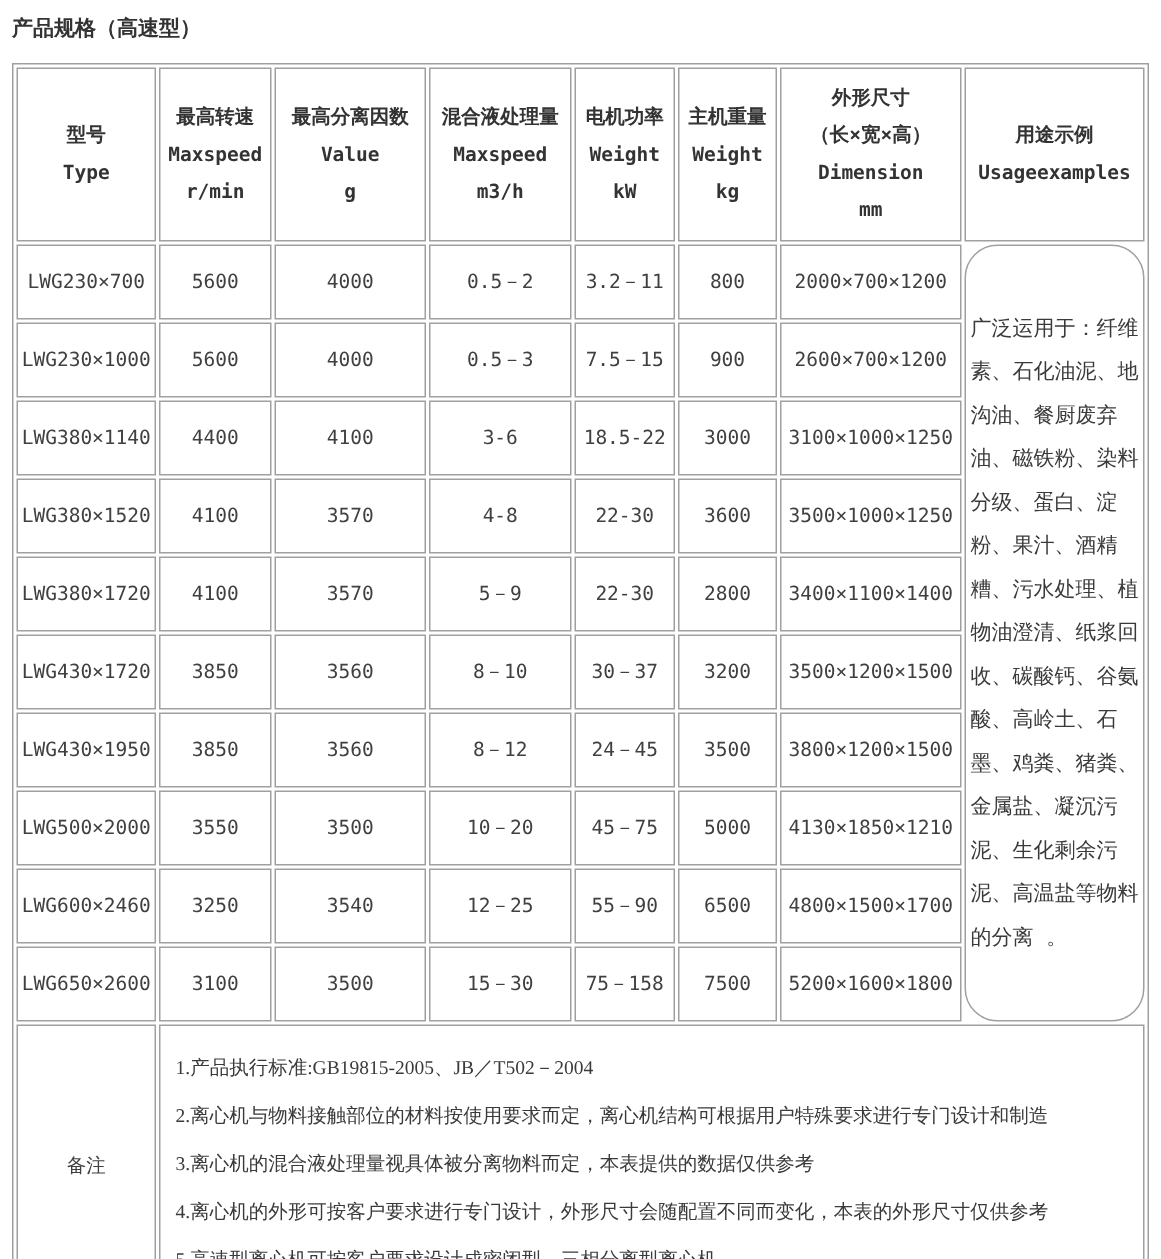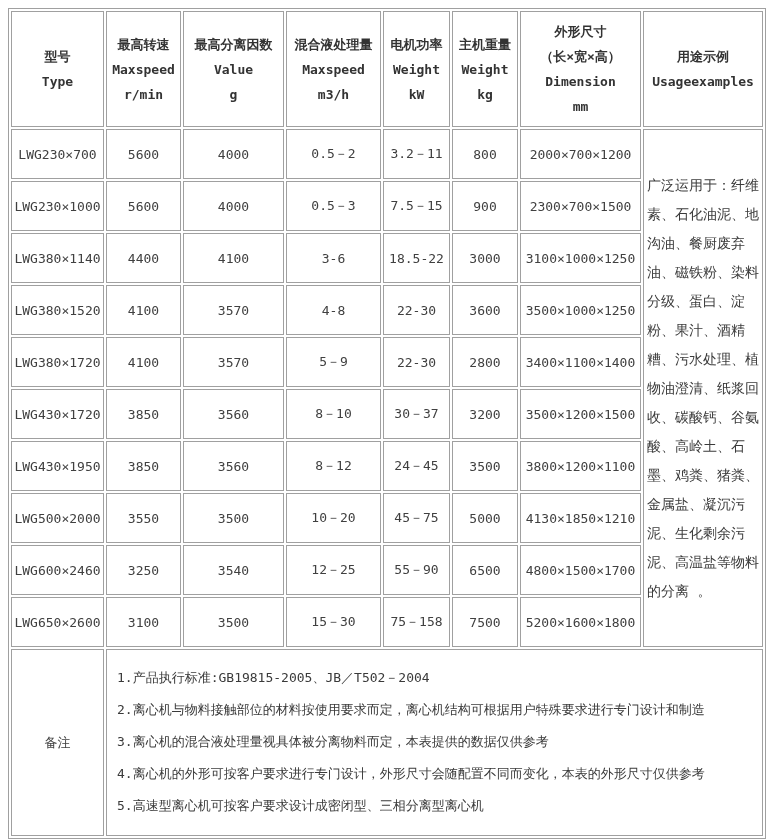--- a/index.html
+++ b/index.html
@@ -52,42 +52,45 @@
   .spec-table td.data-cell {
     height: 44px;
   }
   .spec-table td.usage-cell {
     text-align: left;
     vertical-align: middle;
     font-size: 14px;
     line-height: 29px;
     padding: 2px 3px;
     color: #3a3a3a;
+    border-radius: 22px;
   }
   .spec-table td.remarks-label-cell {
     height: 181px;
     font-size: 13px;
   }
   .spec-table td.remarks-cell {
     text-align: left;
     vertical-align: middle;
     padding: 6px 10px;
   }
   .remark-item {
     font-size: 13px;
     line-height: 1.45;
     margin: 13px 0;
     color: #3a3a3a;
+    font-family: Liberation Serif, serif;
   }
 </style>
 </head>
 <body>
 
 <div class="page">
 
+  <div class="page-title">产品规格（高速型）</div>
 
   <table class="spec-table">
     <colgroup>
       <col style="width:93px">
         <col style="width:75px">
         <col style="width:101px">
         <col style="width:95px">
       <col style="width:67px">
         <col style="width:66px">
         <col style="width:121px">
@@ -147,21 +150,21 @@
         <td class="data-cell">2000×700×1200</td>
         <td class="usage-cell" rowspan="10">广泛运用于：纤维素、石化油泥、地沟油、餐厨废弃油、磁铁粉、染料分级、蛋白、淀粉、果汁、酒精糟、污水处理、植物油澄清、纸浆回收、碳酸钙、谷氨酸、高岭土、石墨、鸡粪、猪粪、金属盐、凝沉污泥、生化剩余污泥、高温盐等物料的分离 。</td>
       </tr>
       <tr>
         <td class="data-cell">LWG230×1000</td>
         <td class="data-cell">5600</td>
         <td class="data-cell">4000</td>
         <td class="data-cell">0.5－3</td>
         <td class="data-cell">7.5－15</td>
         <td class="data-cell">900</td>
-        <td class="data-cell">2300×700×1500</td>
+        <td class="data-cell">2600×700×1200</td>
       </tr>
       <tr>
         <td class="data-cell">LWG380×1140</td>
         <td class="data-cell">4400</td>
         <td class="data-cell">4100</td>
         <td class="data-cell">3-6</td>
         <td class="data-cell">18.5-22</td>
         <td class="data-cell">3000</td>
         <td class="data-cell">3100×1000×1250</td>
       </tr>
@@ -192,21 +195,21 @@
         <td class="data-cell">3200</td>
         <td class="data-cell">3500×1200×1500</td>
       </tr>
       <tr>
         <td class="data-cell">LWG430×1950</td>
         <td class="data-cell">3850</td>
         <td class="data-cell">3560</td>
         <td class="data-cell">8－12</td>
         <td class="data-cell">24－45</td>
         <td class="data-cell">3500</td>
-        <td class="data-cell">3800×1200×1100</td>
+        <td class="data-cell">3800×1200×1500</td>
       </tr>
       <tr>
         <td class="data-cell">LWG500×2000</td>
         <td class="data-cell">3550</td>
         <td class="data-cell">3500</td>
         <td class="data-cell">10－20</td>
         <td class="data-cell">45－75</td>
         <td class="data-cell">5000</td>
         <td class="data-cell">4130×1850×1210</td>
       </tr>

